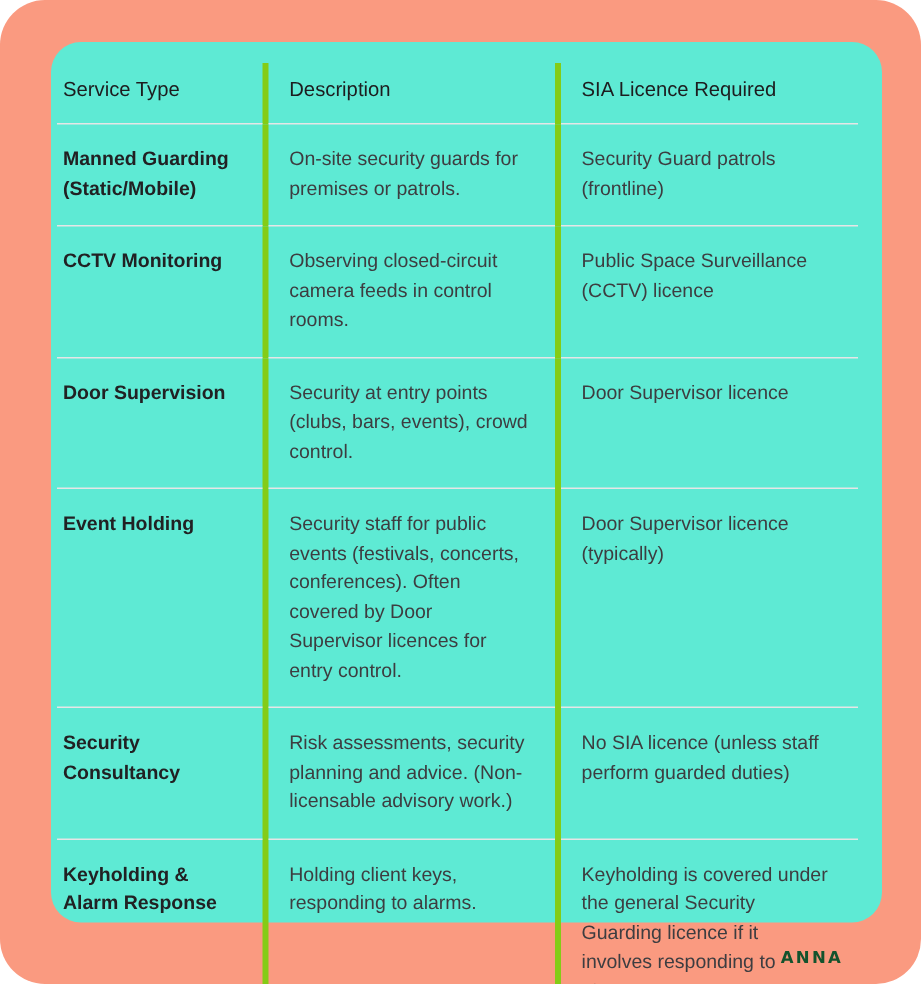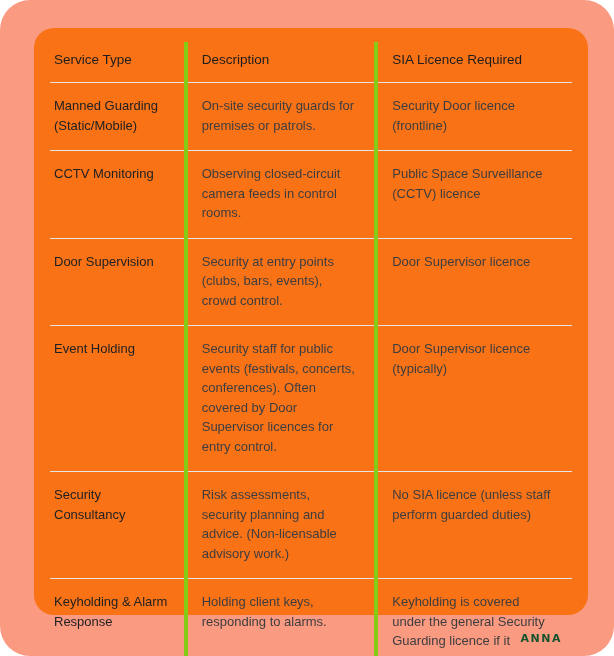--- a/index.html
+++ b/index.html
@@ -20,23 +20,23 @@
     border-radius: 30px;
     overflow: hidden;
   }
 
   .card {
     position: absolute;
     left: 34px;
     top: 28px;
     width: 554px;
     height: 587px;
-    background: #f97316;
+    background: #5eead4;
     border-radius: 20px;
-    padding: 14px 16px 10px 16px;
+    padding: 14px 16px 10px 4px;
   }
 
   table.licence-table {
     width: 100%;
     border-collapse: collapse;
     table-layout: fixed;
   }
 
   table.licence-table col.c1 { width: 26%; }
   table.licence-table col.c2 { width: 36.5%; }
@@ -59,21 +59,21 @@
   }
 
   td { border-top: 1px solid #e6e6e6; }
 
   th + th, td + td {
     border-left: 4px solid #84cc16;
     padding-left: 14px;
   }
 
   td.service {
-    font-weight: 400;
+    font-weight: 700;
     color: #212123;
     margin-left: 13px;
   }
 
   td.desc, td.licence {
     font-weight: 400;
     color: #3d3d40;
   }
 
   .watermark {
@@ -102,21 +102,21 @@
         <tr>
           <th>Service Type</th>
           <th>Description</th>
           <th>SIA Licence Required</th>
         </tr>
       </thead>
       <tbody id="table-body">
   <tr>
     <td class="service">Manned Guarding (Static/Mobile)</td>
     <td class="desc">On-site security guards for premises or patrols.</td>
-    <td class="licence">Security Door licence (frontline)</td>
+    <td class="licence">Security Guard patrols (frontline)</td>
   </tr>
 
   <tr>
     <td class="service">CCTV Monitoring</td>
     <td class="desc">Observing closed-circuit camera feeds in control rooms.</td>
     <td class="licence">Public Space Surveillance (CCTV) licence</td>
   </tr>
 
   <tr>
     <td class="service">Door Supervision</td>

